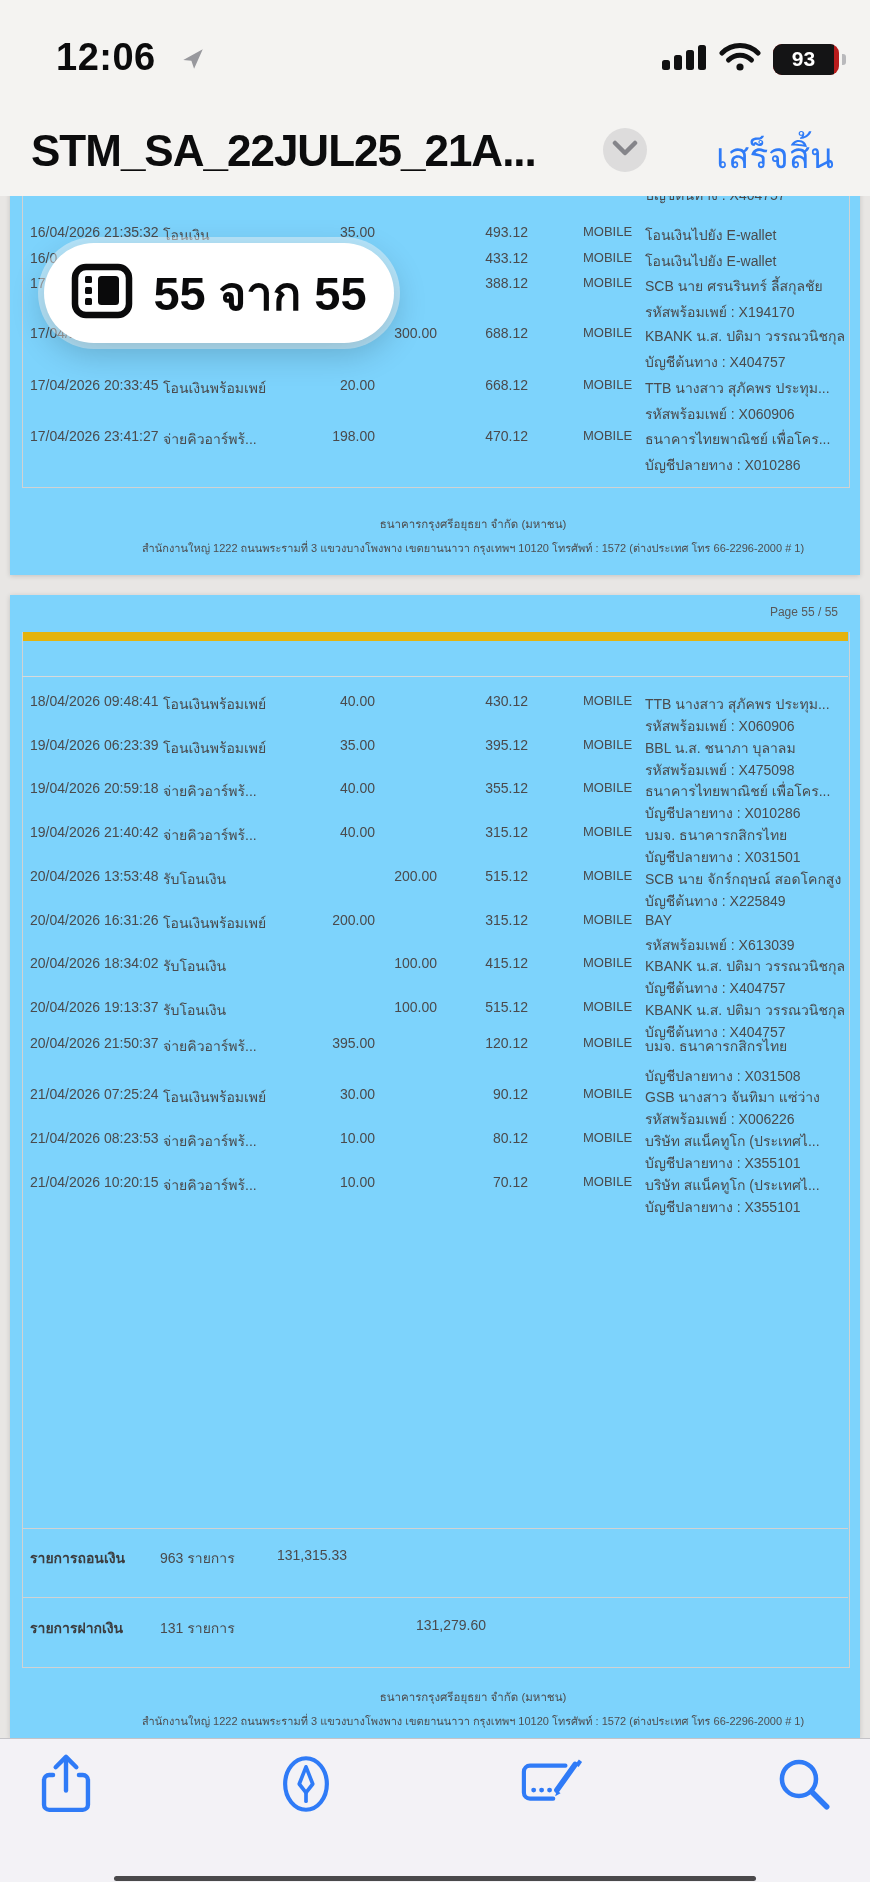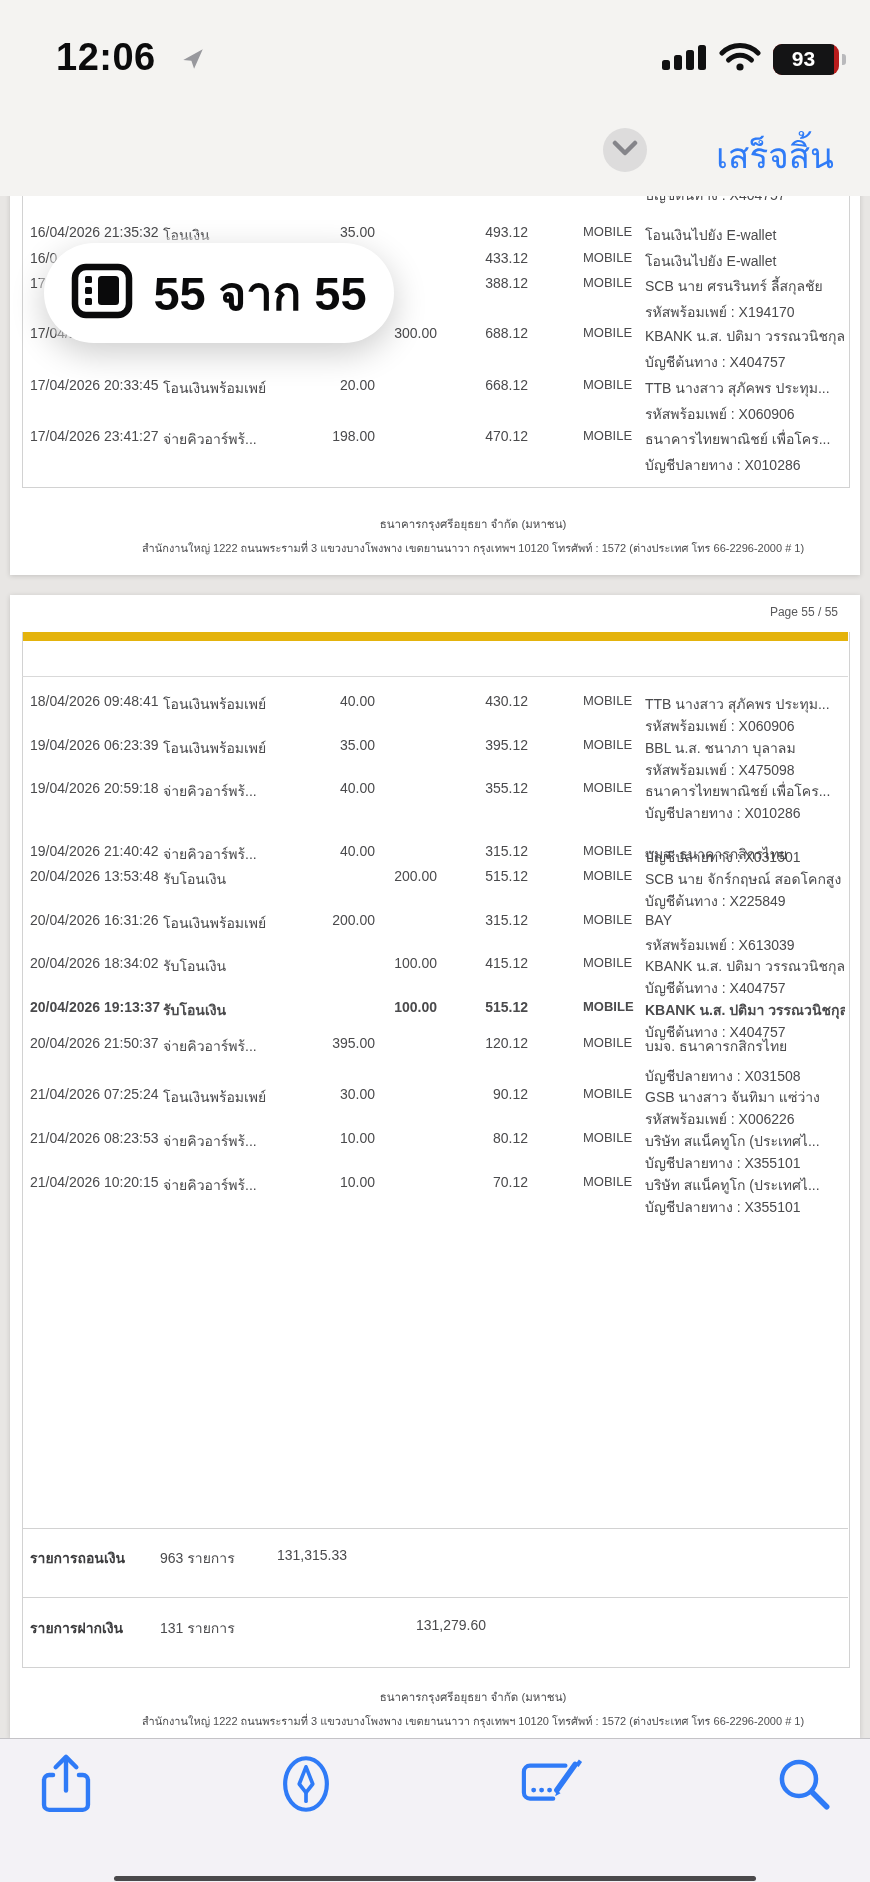--- a/index.html
+++ b/index.html
@@ -15,21 +15,21 @@
   .battery .fill{position:absolute;left:0;top:0;bottom:0;width:61px;background:#141415;}
   .battery .pct{position:absolute;left:0;top:0;width:61px;height:31px;display:flex;align-items:center;justify-content:center;
                 color:#fff;font-size:21px;font-weight:bold;}
   .battery-tip{width:4px;height:11px;background:#b9b9bc;border-radius:0 3px 3px 0;margin-left:-9px;}
   .navbar-title{position:absolute;left:31px;top:126px;font-size:44px;font-weight:bold;color:#0c0c0d;letter-spacing:-1px;}
   .chevron-btn{position:absolute;left:603px;top:128px;width:44px;height:44px;border-radius:50%;background:#DDDCDC;
                display:flex;align-items:center;justify-content:center;}
   .done-btn{position:absolute;right:36px;top:128px;font-size:35px;color:#2F7BF7;}
 
   
-  .sheet{position:absolute;left:10px;width:850px;background:#ffffff;box-shadow:0 1px 5px rgba(0,0,0,0.16);}
+  .sheet{position:absolute;left:10px;width:850px;background:#7dd3fc;box-shadow:0 1px 5px rgba(0,0,0,0.16);}
   #sheet54{top:170px;height:405px;z-index:1;}
   #sheet55{top:595px;height:1143px;z-index:1;}
   .tbl-frame{position:absolute;left:12px;width:826px;border-left:1px solid #d2d2d2;border-right:1px solid #d2d2d2;}
   #frame54{top:0;height:317px;border-bottom:1px solid #d2d2d2;}
   #frame55{top:37px;height:1035px;border-bottom:1px solid #d2d2d2;}
   .yellow-bar{position:absolute;left:12px;top:37px;width:826px;height:9px;background:#E4B30C;}
   .page-label{position:absolute;right:22px;top:10px;font-size:12px;color:#58585a;}
   .hdr-underline{position:absolute;left:12px;top:81px;width:826px;border-bottom:1px solid #d9d9d9;}
 
   .trow,.hrow{position:absolute;left:12px;width:826px;height:24px;}
@@ -166,21 +166,21 @@
         <span class="cell c-time">19/04/2026 20:59:18</span>
         <span class="cell c-desc">จ่ายคิวอาร์พร้...</span>
         <span class="cell c-w">40.00</span>
         <span class="cell c-bal">355.12</span>
         <span class="cell c-ch">MOBILE</span>
         <span class="cell c-det">ธนาคารไทยพาณิชย์ เพื่อโคร...</span>
       </div>
       <div class="trow" style="top: 207px;">
         <span class="cell c-det">บัญชีปลายทาง : X010286</span>
       </div>
-      <div class="trow" style="top: 229px; margin-top: 19px;">
+      <div class="trow" style="top: 229px;">
         <span class="cell c-time">19/04/2026 21:40:42</span>
         <span class="cell c-desc">จ่ายคิวอาร์พร้...</span>
         <span class="cell c-w">40.00</span>
         <span class="cell c-bal">315.12</span>
         <span class="cell c-ch">MOBILE</span>
         <span class="cell c-det">บมจ. ธนาคารกสิกรไทย</span>
       </div>
       <div class="trow" style="top: 251px;">
         <span class="cell c-det">บัญชีปลายทาง : X031501</span>
       </div>
@@ -210,21 +210,21 @@
         <span class="cell c-time">20/04/2026 18:34:02</span>
         <span class="cell c-desc">รับโอนเงิน</span>
         <span class="cell c-d">100.00</span>
         <span class="cell c-bal">415.12</span>
         <span class="cell c-ch">MOBILE</span>
         <span class="cell c-det">KBANK น.ส. ปติมา วรรณวนิชกุล</span>
       </div>
       <div class="trow" style="top: 382px;">
         <span class="cell c-det">บัญชีต้นทาง : X404757</span>
       </div>
-      <div class="trow" style="top: 404px; font-weight: bold;">
+      <div class="trow" style="top: 404px;">
         <span class="cell c-time">20/04/2026 19:13:37</span>
         <span class="cell c-desc">รับโอนเงิน</span>
         <span class="cell c-d">100.00</span>
         <span class="cell c-bal">515.12</span>
         <span class="cell c-ch">MOBILE</span>
         <span class="cell c-det">KBANK น.ส. ปติมา วรรณวนิชกุล</span>
       </div>
       <div class="trow" style="top: 426px;">
         <span class="cell c-det">บัญชีต้นทาง : X404757</span>
       </div>
@@ -314,20 +314,21 @@
         <path d="M9.5 18 C16 11.5, 26 11.5, 32.5 18" stroke="#101011" stroke-width="5" fill="none" stroke-linecap="round"></path>
         <circle cx="21" cy="25" r="3.6" fill="#101011"></circle>
       </svg>
     </span>
     <span class="battery">
       <span class="fill"></span>
       <span class="pct">93</span>
     </span>
     <span class="battery-tip"></span>
   </div>
+  <div class="navbar-title">STM_SA_22JUL25_21A...</div>
   <div class="chevron-btn">
     <span>
       <svg width="26" height="18" viewBox="0 0 26 18">
           <path d="M3 4 L13 14 L23 4" stroke="#85858A" stroke-width="4.5" fill="none" stroke-linecap="round" stroke-linejoin="round"></path>
         </svg>
     </span>
   </div>
   <div class="done-btn">เสร็จสิ้น</div>
 </div>
 

